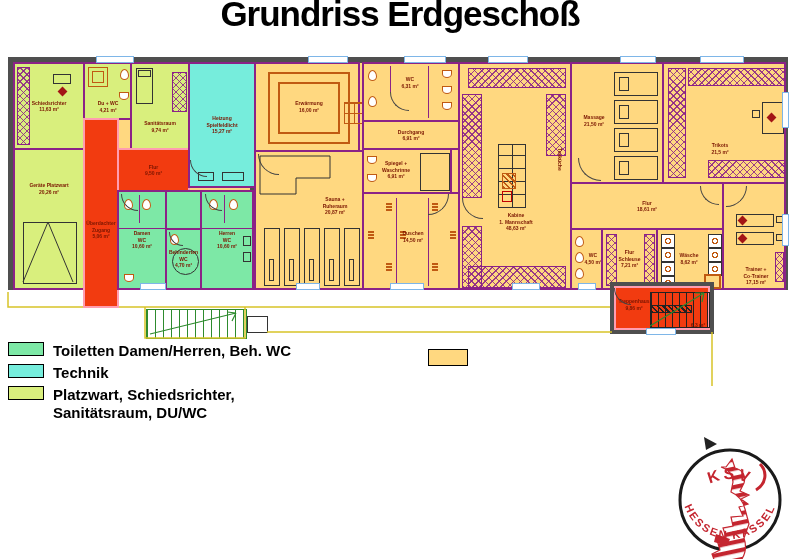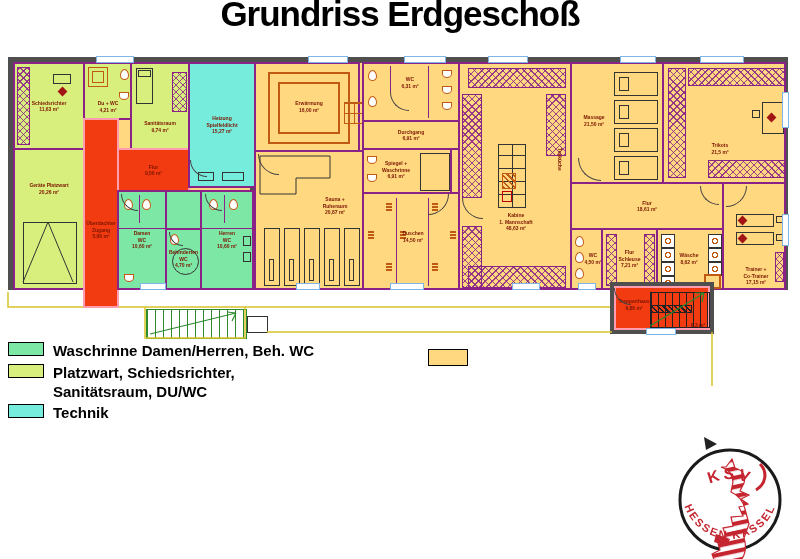--- a/index.html
+++ b/index.html
@@ -336,30 +336,30 @@
     <path d="M260,156 L330,156 L330,178 L296,178 L296,194 L260,194 Z" stroke="#333" fill="none" stroke-width="1"></path>
     <path d="M150,334 L236,313 M236,313 l-9,-1 M236,313 l-4,8" stroke="#2E8B2E" fill="none" stroke-width="1.2"></path>
     <path d="M650,326 L704,293 M704,293 l-9,0 M704,293 l-2,9" stroke="#2E8B2E" fill="none" stroke-width="1.2"></path>
     <path d="M8,292 L8,307 L83,307 M119,307 L610,307 M145,307 L145,338 L245,338 L245,307 M267,332 L612,332 M712,332 L712,386" stroke="#D8C428" fill="none" stroke-width="1.5"></path>
     <polygon points="704,437 717,444 706,450" fill="#222"></polygon>
   </svg>
 
   <div id="legendL">
     <div class="lrow">
       <div class="sw bg-g"></div>
-      <div class="ltxt">Waschrinne Damen/Herren, Beh. WC</div>
+      <div class="ltxt">Toiletten Damen/Herren, Beh. WC</div>
+    </div>
+    <div class="lrow">
+      <div class="sw bg-c"></div>
+      <div class="ltxt">Technik</div>
     </div>
     <div class="lrow">
       <div class="sw bg-y"></div>
       <div class="ltxt">Platzwart, Schiedsrichter,
 Sanitätsraum, DU/WC</div>
-    </div>
-    <div class="lrow">
-      <div class="sw bg-c"></div>
-      <div class="ltxt">Technik</div>
     </div>
   </div>
   <div id="legendR">
     <div class="sw bg-o"></div>
   </div>
 
   <svg id="logo" width="160" height="121" viewBox="0 0 160 121">
     <defs>
       <pattern id="barry" width="9" height="9" patternUnits="userSpaceOnUse" patternTransform="rotate(-12)">
         <rect width="9" height="4.5" fill="#C4252F"></rect>

